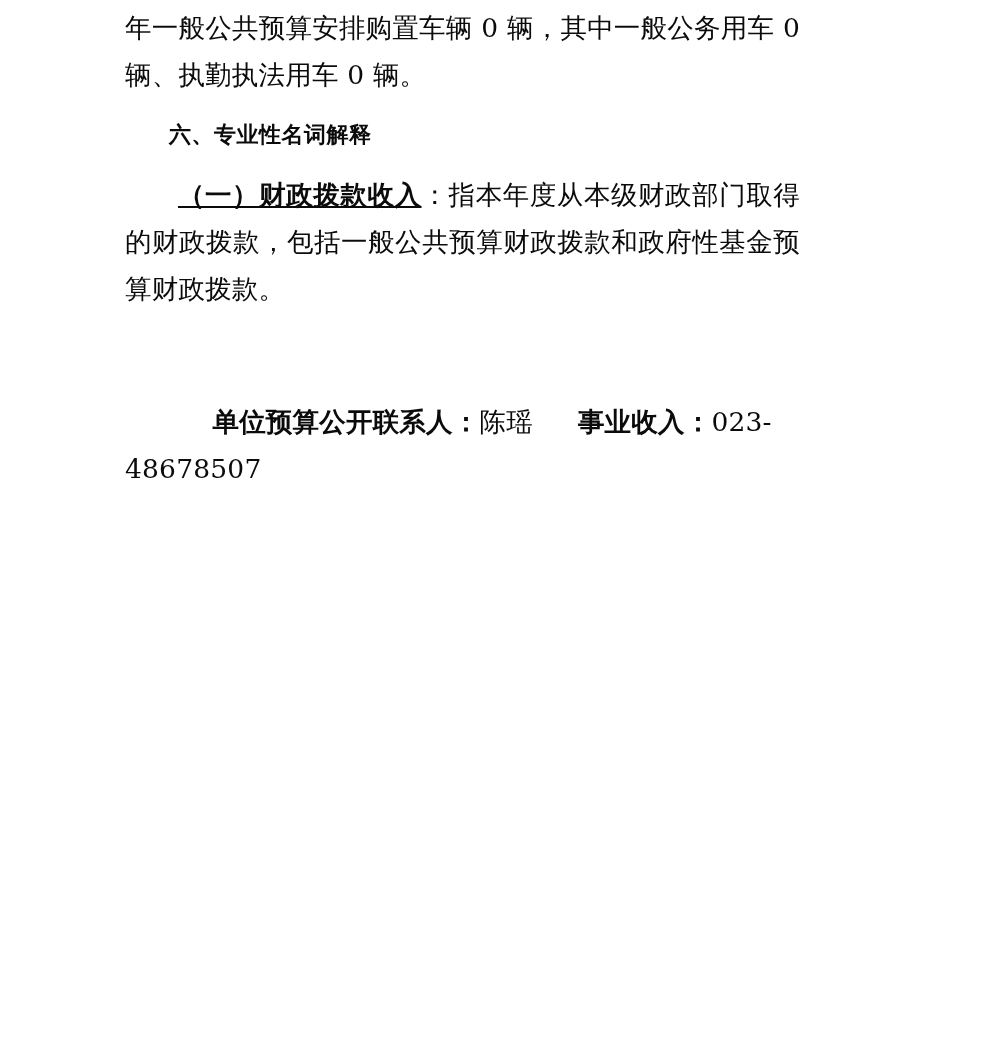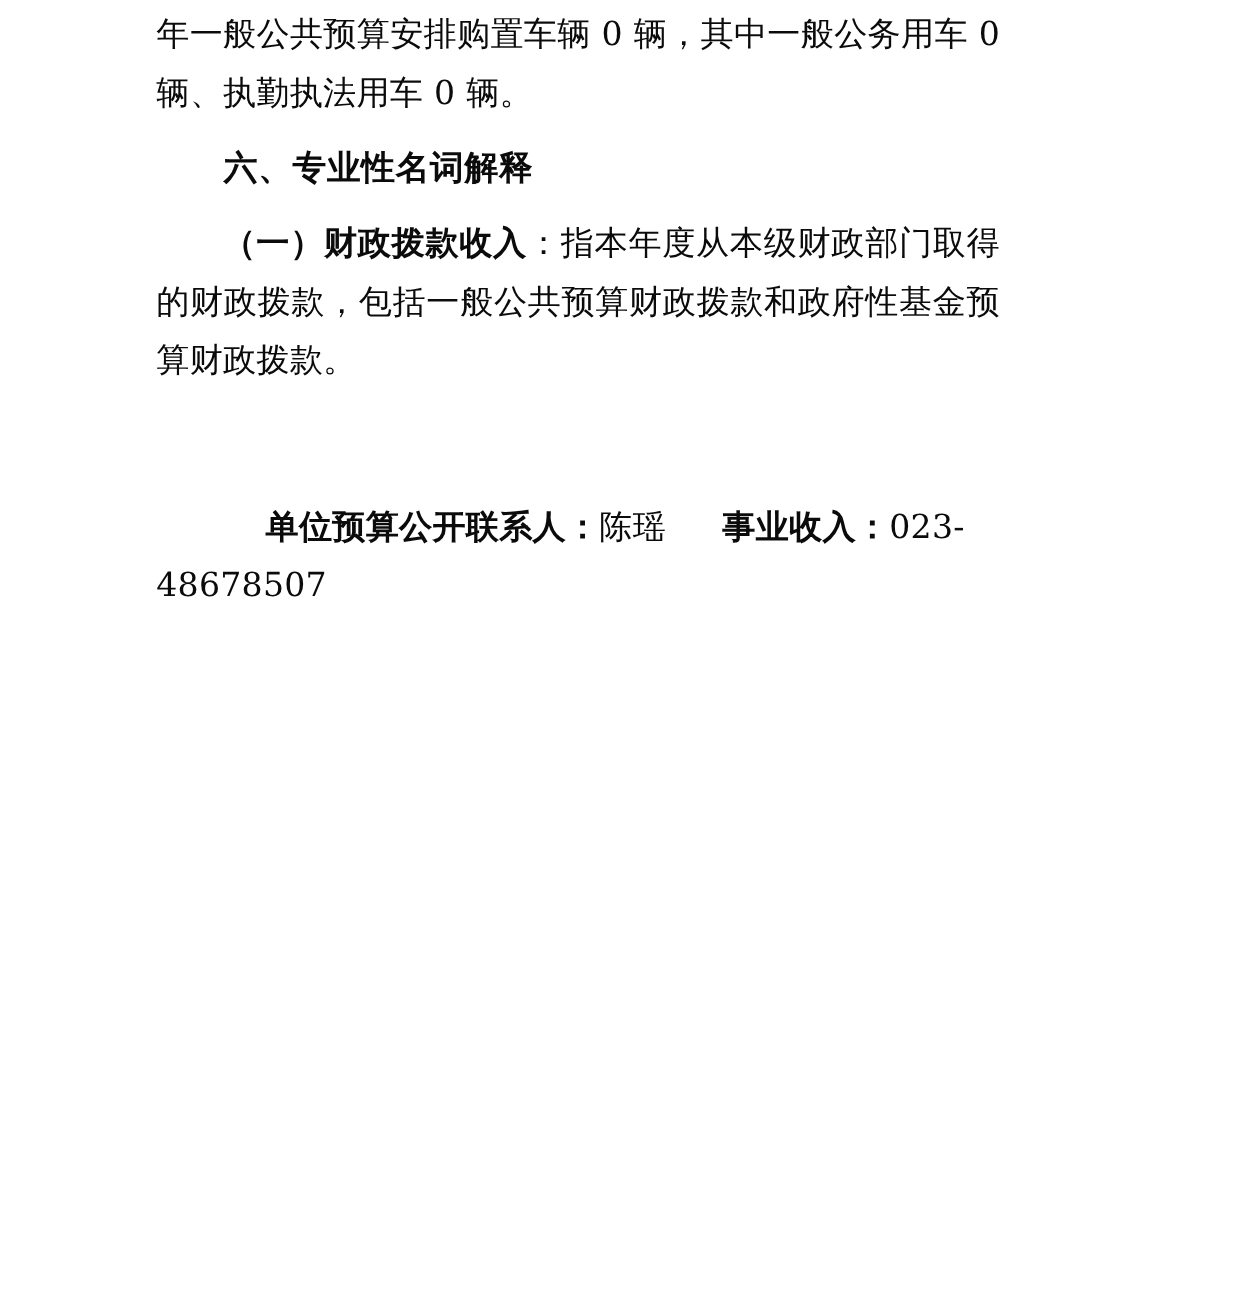--- a/index.html
+++ b/index.html
@@ -30,31 +30,32 @@
     line-height: 47px;
     text-align: justify;
     text-justify: inter-ideograph;
     letter-spacing: 0.2px;
   }
   p.para.indent {
     text-indent: 2em;
   }
   h2.section-heading {
     margin: 0;
-    font-size: 27px;
+    font-size: 22px;
     line-height: 47px;
     font-weight: bold;
     text-indent: 2em;
     letter-spacing: 0.5px;
     font-family: "DejaVu Serif", "Liberation Serif", serif;
   }
   .spacer-sm { height: 13px; }
   .spacer-lg { height: 34px; }
   .term-label {
     font-weight: bold;
+    text-decoration: underline;
   }
   .contact-line {
     margin: 0;
     font-size: 26.5px;
     line-height: 47px;
     letter-spacing: 0.2px;
     text-indent: 3.3em;
   }
   .contact-gap {
     display: inline-block;

